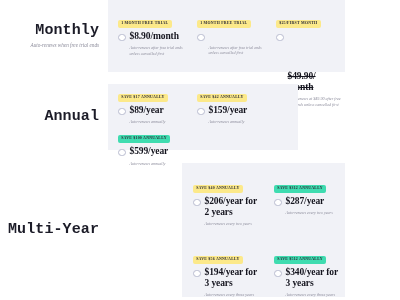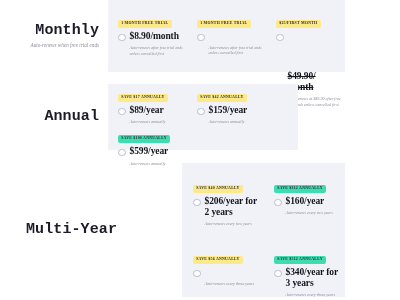--- a/index.html
+++ b/index.html
@@ -147,21 +147,21 @@
     top: 0;
     width: 190px;
     height: 66px;
     padding: 0;
   }
   #row-annual .options { align-items: center; }
   #row-annual .option { width: 79px; padding-left: 10px; padding-right: 4px; }
 
   
   #row-multiyear { left: 0; top: 163px; width: 400px; height: 134px; }
-  #row-multiyear .row-label { height: 134px; margin-left: 18px; }
+  #row-multiyear .row-label { height: 134px; }
   #row-multiyear .panel {
     position: absolute;
     left: 182px;
     top: 0;
     width: 163px;
     height: 134px;
     padding: 12px 0 0 0;
   }
   #row-multiyear .option {
     width: 81px;
@@ -265,29 +265,30 @@
           <span class="radio"></span>
           <span class="price">$206/year for 2 years</span>
         </div>
         <div class="note">Auto-renews every two years</div>
       </div>
 
       <div class="option">
         <span class="badge green">SAVE $312 ANNUALLY</span>
         <div class="choice">
           <span class="radio"></span>
-          <span class="price">$160/year</span>
+          <span class="price">$287/year</span>
         </div>
         <div class="note">Auto-renews every two years</div>
       </div>
 
       <div class="option second-row">
         <span class="badge yellow">SAVE $56 ANNUALLY</span>
         <div class="choice">
           <span class="radio"></span>
+          <span class="price">$194/year for 3 years</span>
         </div>
         <div class="note">Auto-renews every three years</div>
       </div>
 
       <div class="option second-row">
         <span class="badge green">SAVE $512 ANNUALLY</span>
         <div class="choice">
           <span class="radio"></span>
           <span class="price">$340/year for 3 years</span>
         </div>

